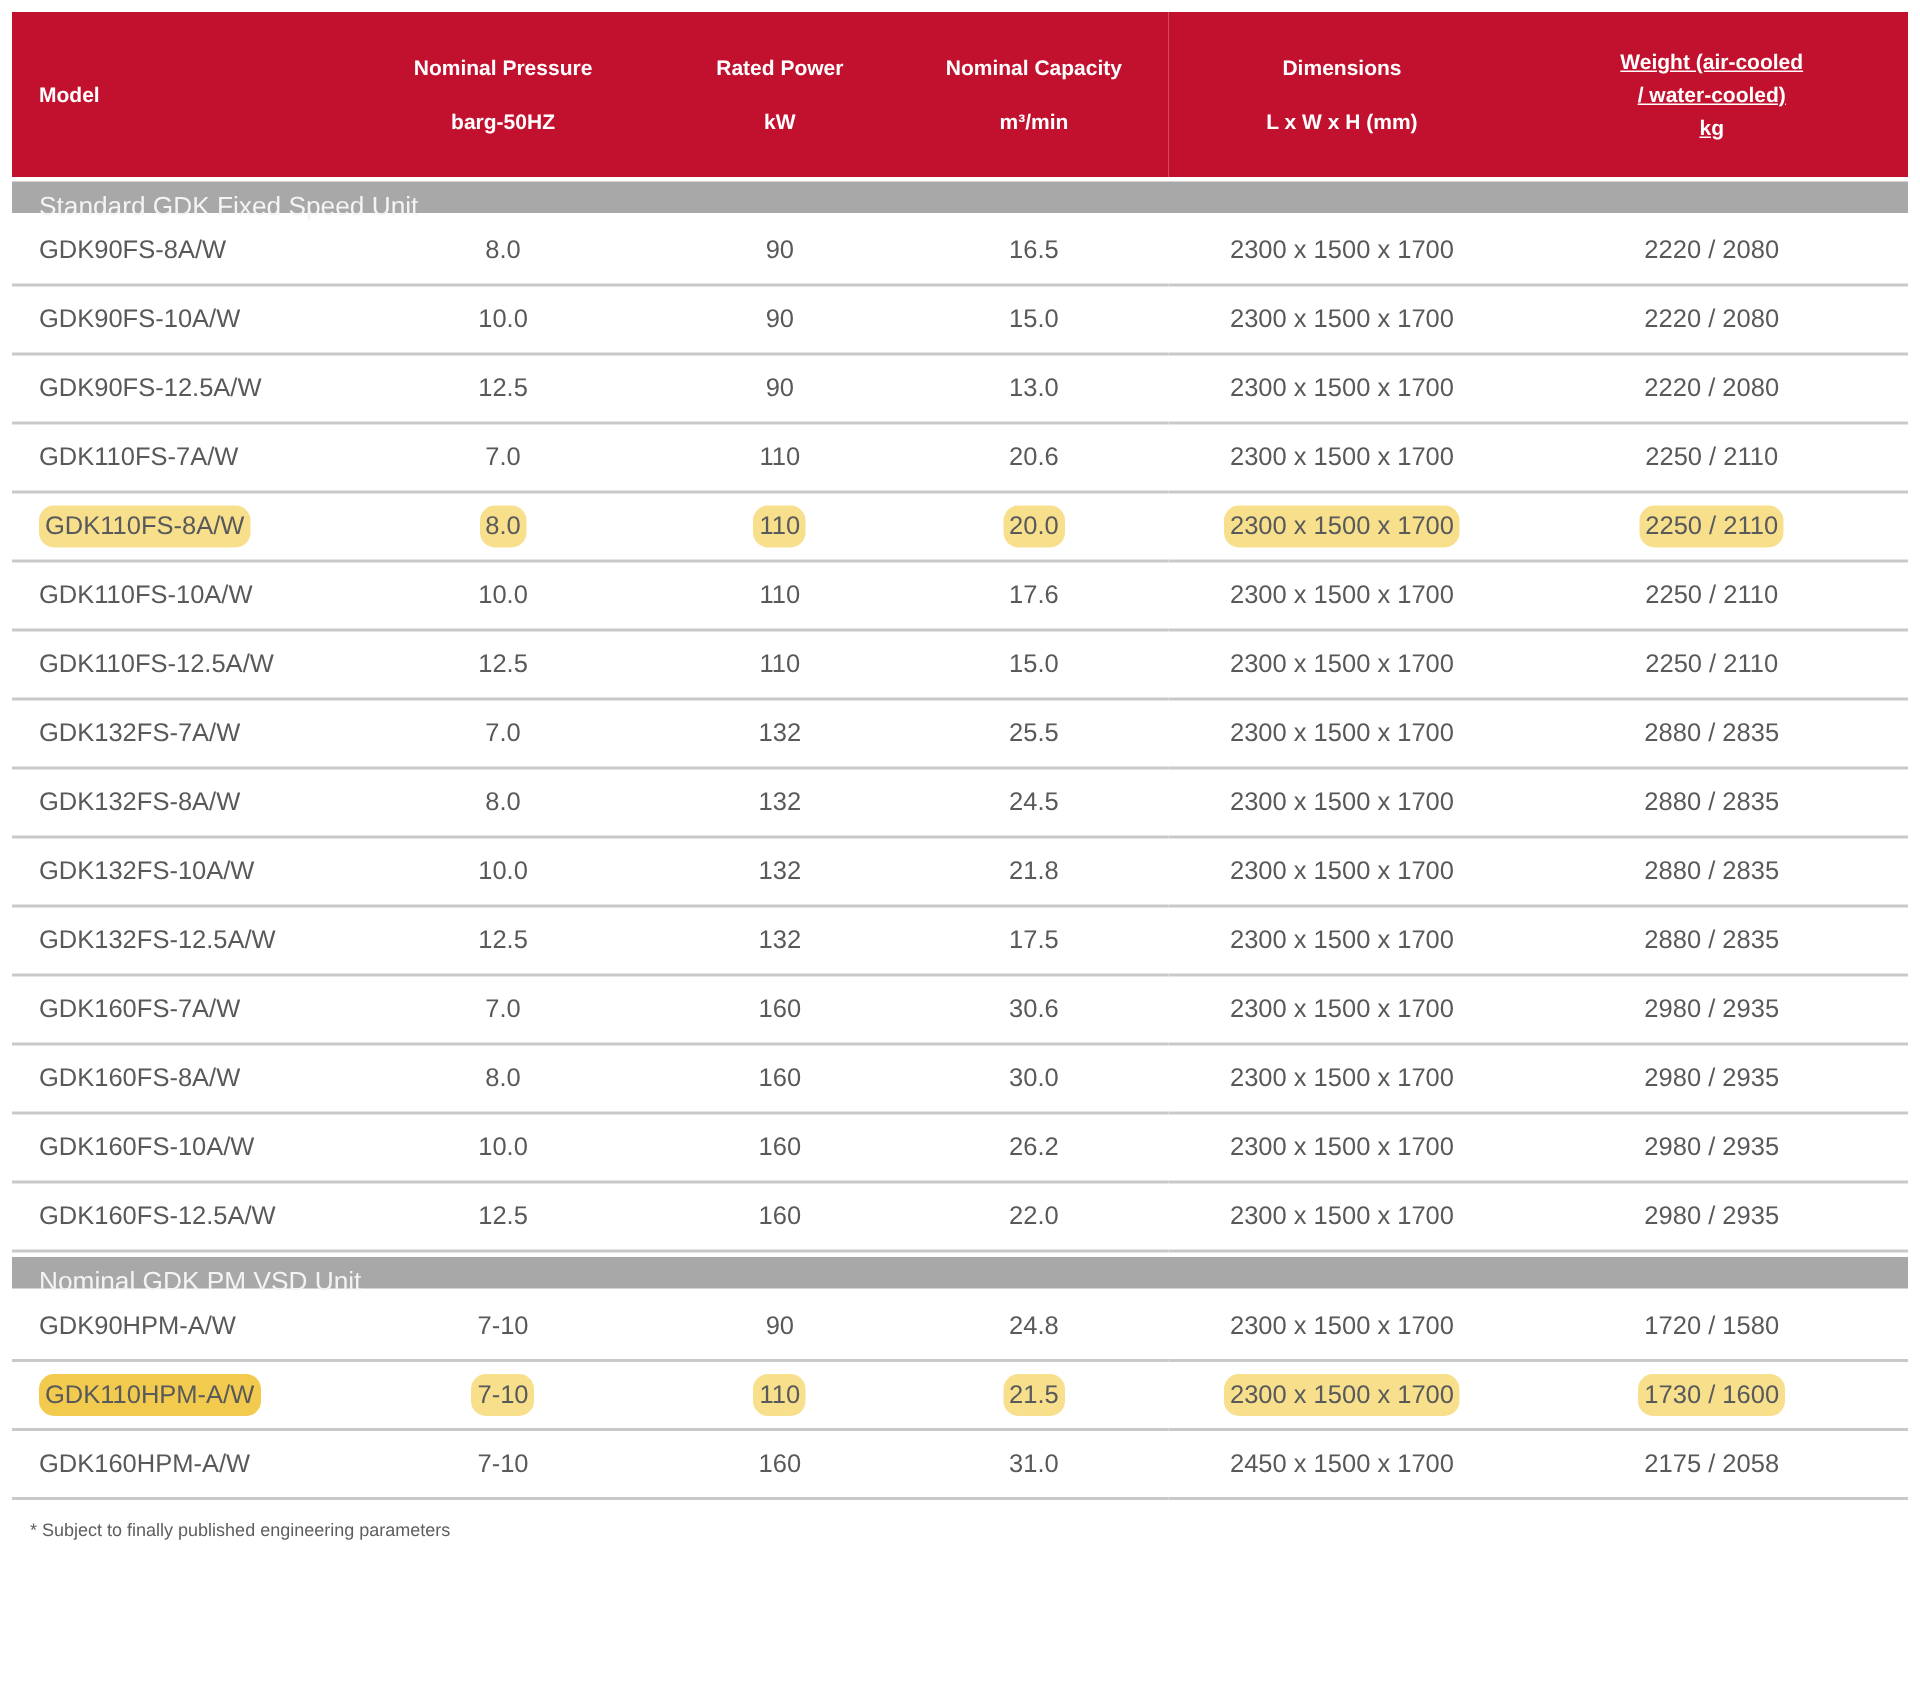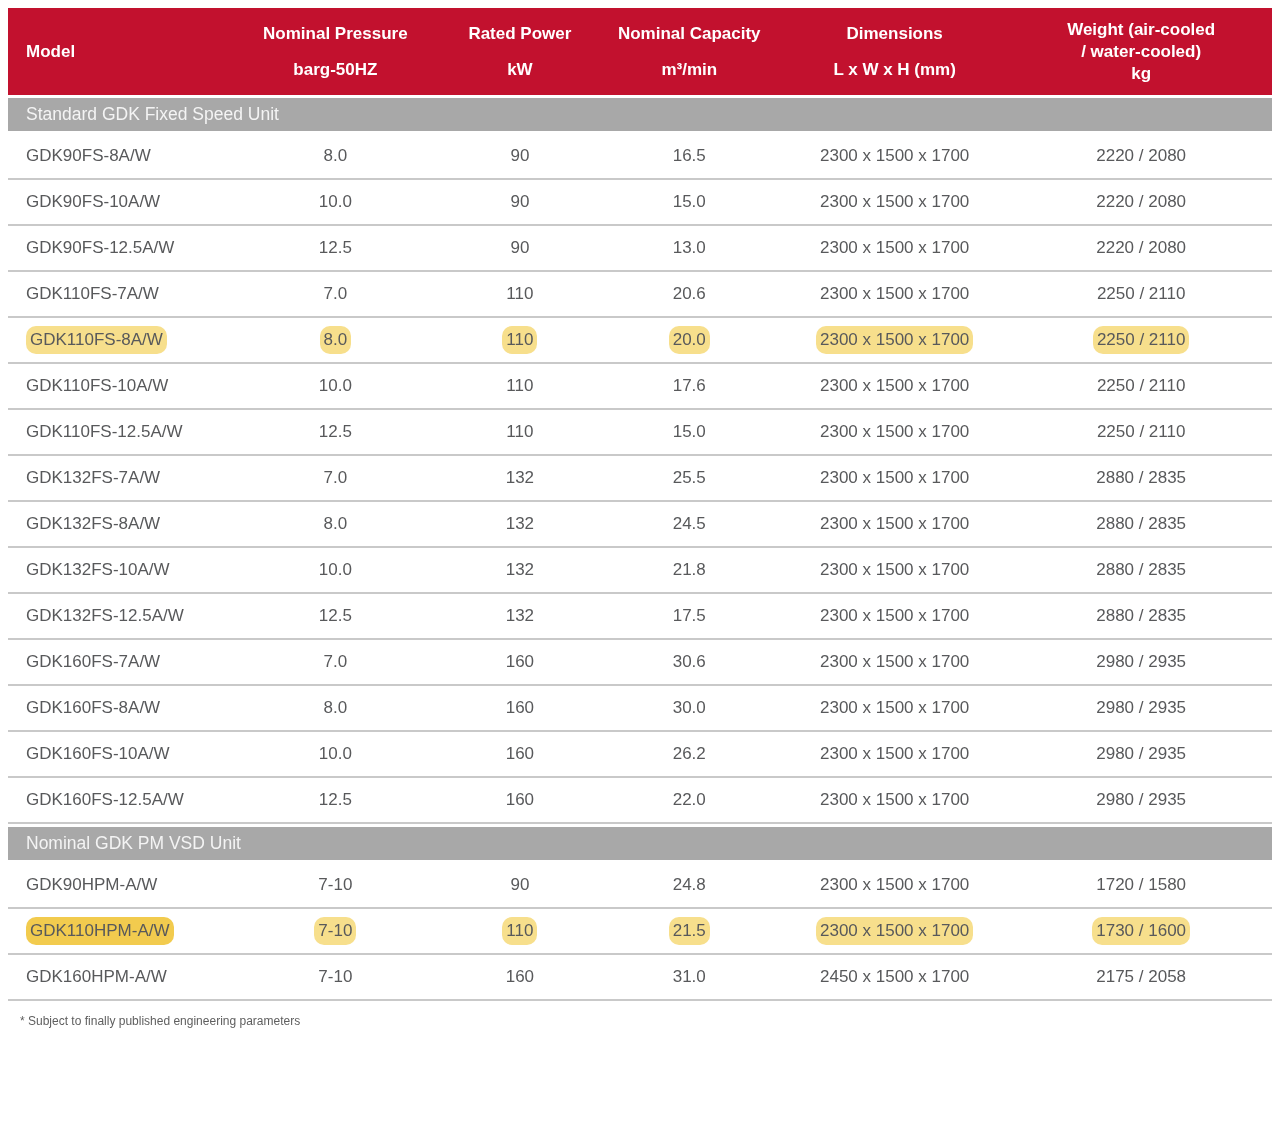--- a/index.html
+++ b/index.html
@@ -29,30 +29,30 @@
   col.c-model{width:17.6%;}
   col.c-pressure{width:16.6%;}
   col.c-power{width:12.6%;}
   col.c-capacity{width:14.2%;}
   col.c-dimensions{width:18.3%;}
   col.c-weight{width:20.7%;}
 
   thead th{
     background:var(--header-bg);
     color:var(--header-text);
-    height:87px;
-    font-size:17px;
+    height:110px;
+    font-size:14px;
     font-weight:bold;
     text-align:center;
     vertical-align:middle;
     padding:0;
   }
   thead th.col-model{text-align:left;padding-left:18px;}
   thead th .th-line{line-height:36px;}
-  thead th.lines-3 .th-line{line-height:22px;}
+  thead th.lines-3 .th-line{line-height:22px;text-decoration:underline;}
 
   tbody td{
     height:46px;
     border-bottom:2px solid var(--row-border);
     font-size:17px;
     color:var(--row-text);
     text-align:center;
     vertical-align:middle;
     padding:0;
     white-space:nowrap;
@@ -60,21 +60,21 @@
   tbody td.col-model{text-align:left;padding-left:18px;}
 
   tr.section-row td{
     border-bottom:none;
     height:auto;
     padding:3px 0 2px 0;
   }
   .section-bar{
     background:var(--section-bg);
     color:var(--section-text);
-    height:33px;
+    height:21px;
     line-height:33px;
     padding-left:18px;
     font-size:17.5px;
     text-align:left;
   }
 
   .hl{
     display:inline-block;
     background:var(--hl-light);
     border-radius:10px;

